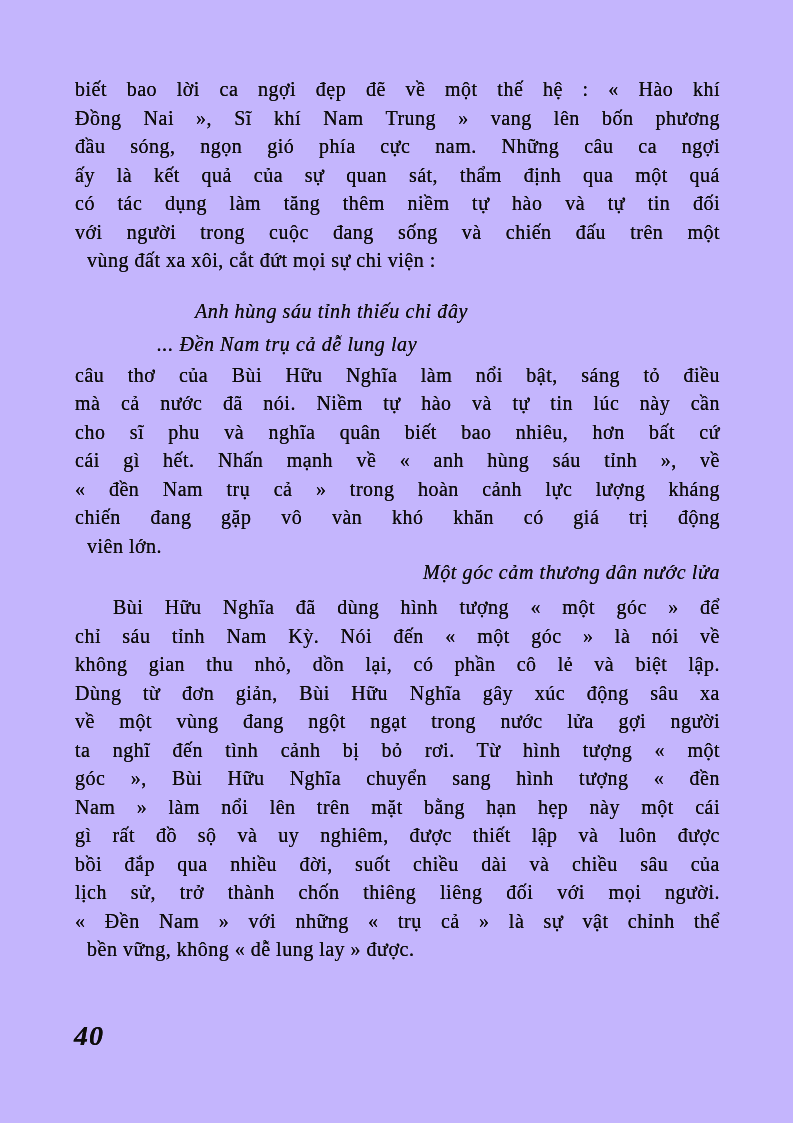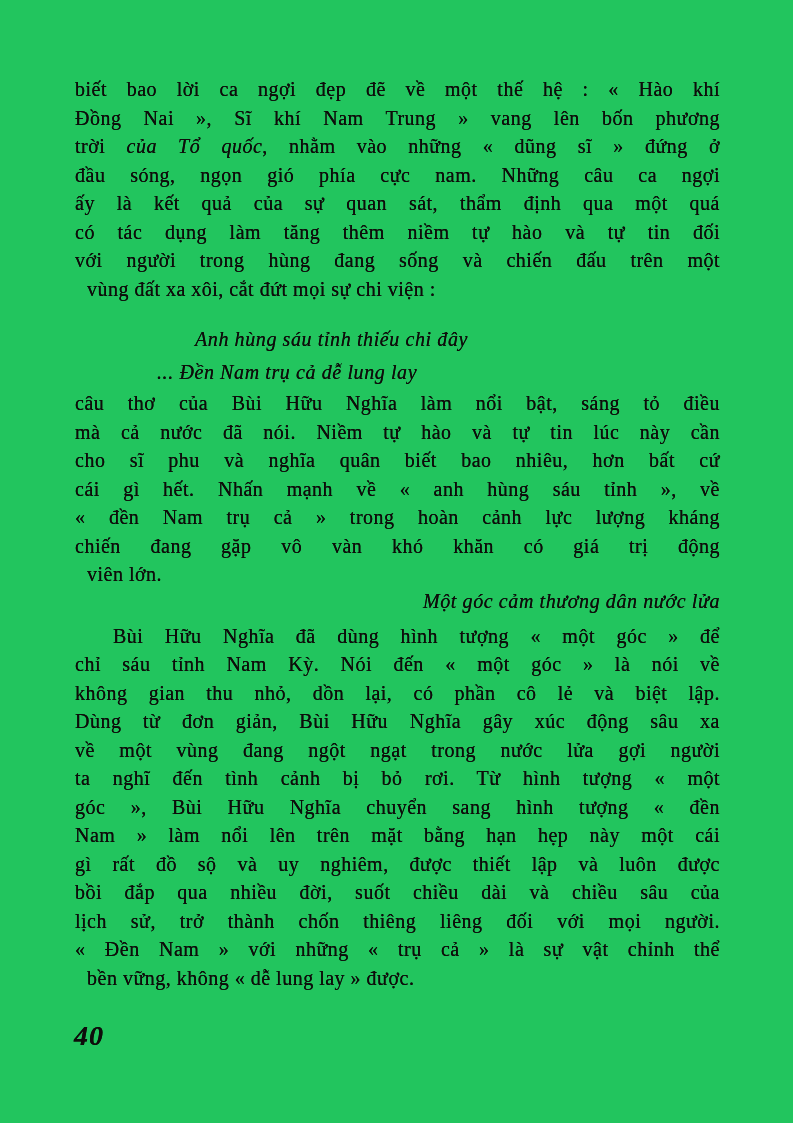--- a/index.html
+++ b/index.html
@@ -5,21 +5,21 @@
   html, body { margin: 0; padding: 0; }
   body {
     width: 793px; height: 1123px;
     background: #fdfdfb;
     font-family: "Liberation Serif", serif;
     color: #0e0d0b;
   }
   .sheet {
     position: relative;
     width: 793px; height: 1123px;
-    background: #22c55e;
+    background: #c4b5fd;
     overflow: hidden;
   }
   .textblock {
     position: absolute;
     left: 75px; top: 75px;
     width: 645px;
   }
   .line {
     font-size: 20px;
     line-height: 28.5px;
@@ -71,25 +71,24 @@
 </style>
 </head>
 <body>
 
 <div class="sheet">
   <div class="textblock">
 
     <div class="para1">
       <div class="line">biết bao lời ca ngợi đẹp đẽ về một thế hệ : « Hào khí</div>
       <div class="line">Đồng Nai », Sĩ khí Nam Trung » vang lên bốn phương</div>
-      <div class="line"><span>trời </span><span class="italic">của Tổ quốc</span><span>, nhằm vào những « dũng sĩ » đứng ở</span></div>
       <div class="line">đầu sóng, ngọn gió phía cực nam. Những câu ca ngợi</div>
       <div class="line">ấy là kết quả của sự quan sát, thẩm định qua một quá</div>
       <div class="line">có tác dụng làm tăng thêm niềm tự hào và tự tin đối</div>
-      <div class="line">với người trong hùng đang sống và chiến đấu trên một</div>
+      <div class="line">với người trong cuộc đang sống và chiến đấu trên một</div>
       <div class="line endline">vùng đất xa xôi, cắt đứt mọi sự chi viện :</div>
     </div>
 
     <div class="verse">
       <div class="vline v1">Anh hùng sáu tỉnh thiếu chi đây</div>
       <div class="vline v2">... Đền Nam trụ cả dễ lung lay</div>
     </div>
 
     <div class="para2">
       <div class="line">câu thơ của Bùi Hữu Nghĩa làm nổi bật, sáng tỏ điều</div>

